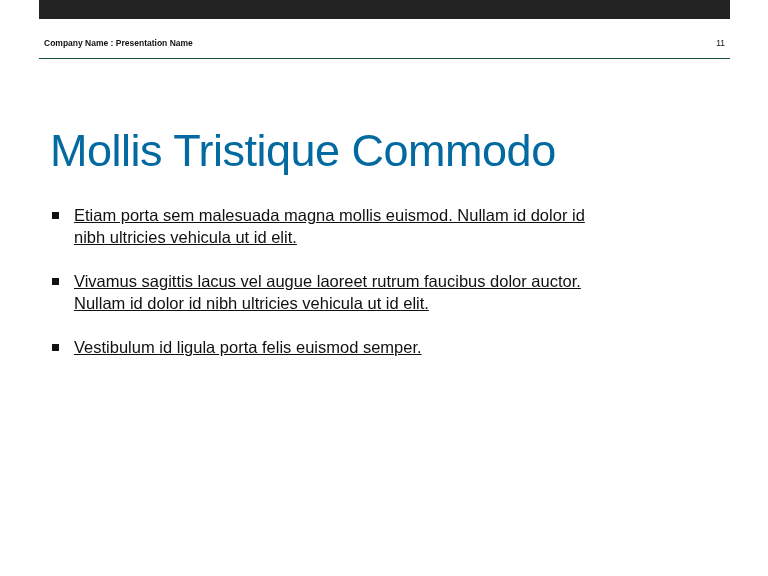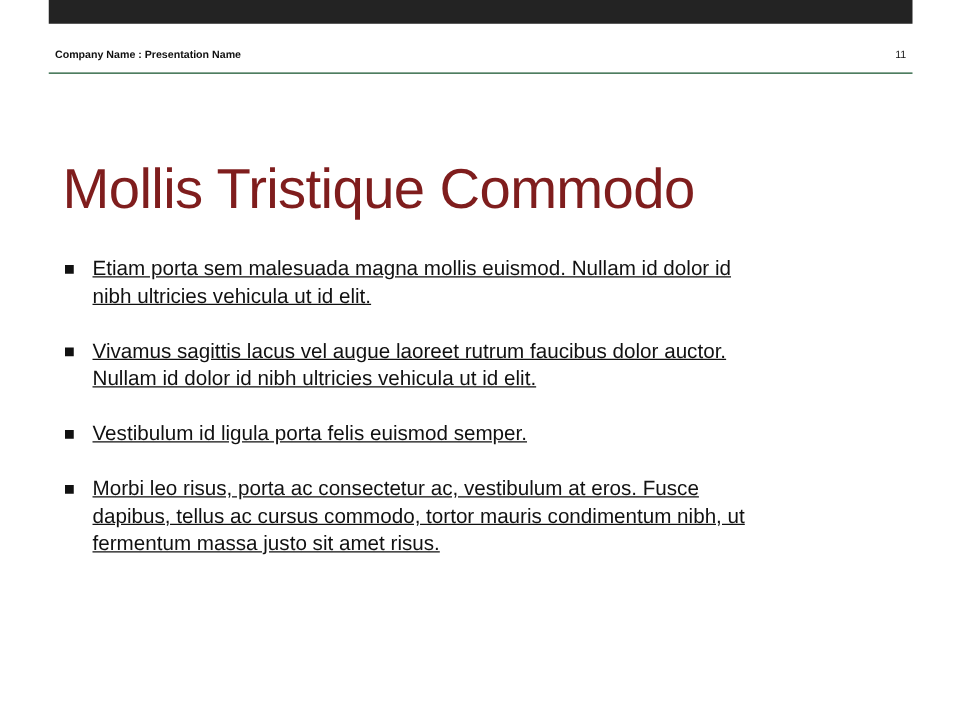--- a/index.html
+++ b/index.html
@@ -1,21 +1,21 @@
 <!DOCTYPE html>
 <html><head>
   <meta charset="utf-8">
   <style>
     html, body { margin: 0; padding: 0; background: #ffffff; }
     body { width: 768px; height: 576px; position: relative; overflow: hidden; font-family: "Liberation Sans", sans-serif; color: #111111; }
     .topbar { position: absolute; left: 39px; top: 0; width: 691px; height: 19px; background: #232323; }
     .header { position: absolute; left: 39px; top: 30px; width: 691px; height: 28px; border-bottom: 1px solid #14532d; }
     .header-title { position: absolute; left: 5px; top: 8px; font-size: 8.5px; font-weight: bold; color: #111; }
     .header-page { position: absolute; right: 5px; top: 8px; font-size: 8.5px; font-weight: normal; color: #111; }
-    .title { position: absolute; left: 50px; top: 126px; margin: 0; font-size: 45px; font-weight: normal; letter-spacing: -0.5px; color: #7f1d1d; line-height: 1.1; }
+    .title { position: absolute; left: 50px; top: 126px; margin: 0; font-size: 45px; font-weight: normal; letter-spacing: -0.5px; color: #0369a1; line-height: 1.1; }
     .bullets { position: absolute; left: 51px; top: 204px; width: 560px; margin: 0; padding: 0; list-style: none; }
     .bullet-item { position: relative; padding-left: 23px; font-size: 16.5px; line-height: 22px; color: #111; margin-bottom: 22px; text-decoration: underline; }
     .bullet-marker { position: absolute; left: 1px; top: 8px; width: 7px; height: 7px; background: #111; }
   </style>
 </head>
 <body>
 
 <div class="topbar"></div>
 
 <div class="header">
@@ -31,17 +31,13 @@
     <span>Etiam porta sem malesuada magna mollis euismod. Nullam id dolor id nibh ultricies vehicula ut id elit.</span>
   </li>
   <li class="bullet-item">
     <span class="bullet-marker"></span>
     <span>Vivamus sagittis lacus vel augue laoreet rutrum faucibus dolor auctor. Nullam id dolor id nibh ultricies vehicula ut id elit.</span>
   </li>
   <li class="bullet-item">
     <span class="bullet-marker"></span>
     <span>Vestibulum id ligula porta felis euismod semper.</span>
   </li>
-  <li class="bullet-item">
-    <span class="bullet-marker"></span>
-    <span>Morbi leo risus, porta ac consectetur ac, vestibulum at eros. Fusce dapibus, tellus ac cursus commodo, tortor mauris condimentum nibh, ut fermentum massa justo sit amet risus.</span>
-  </li>
 </ul>
 
 </body></html>

